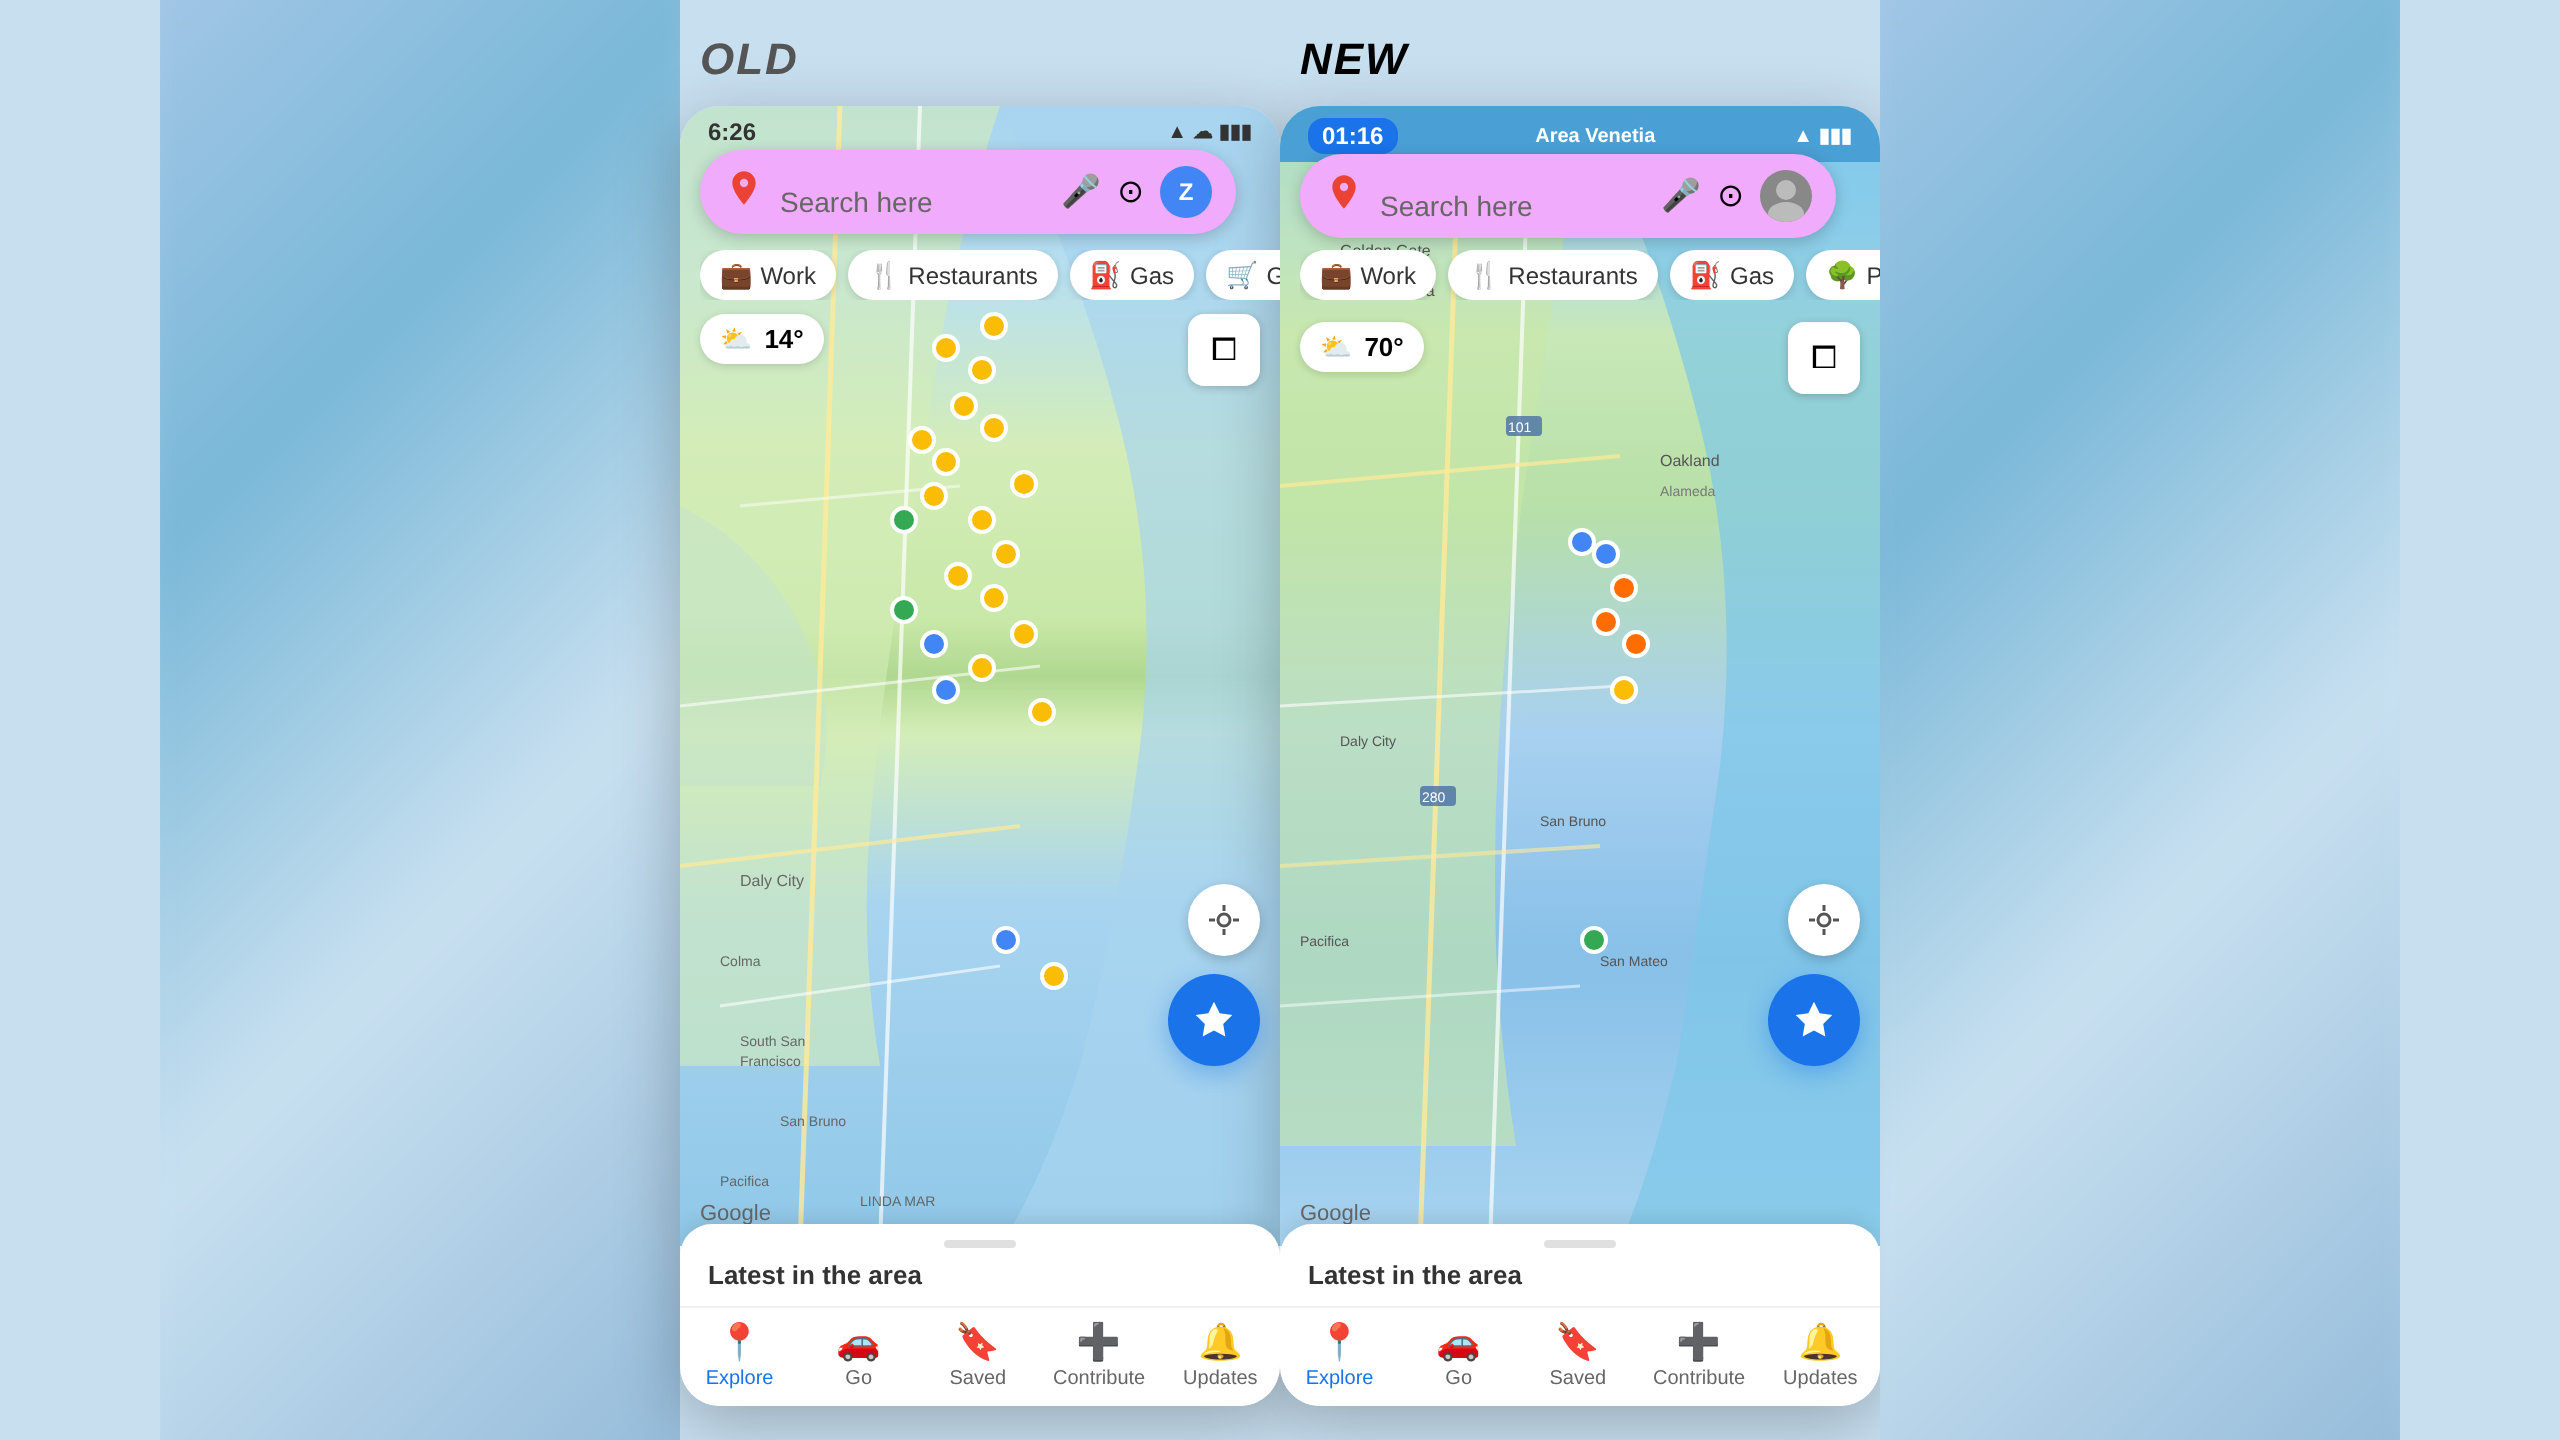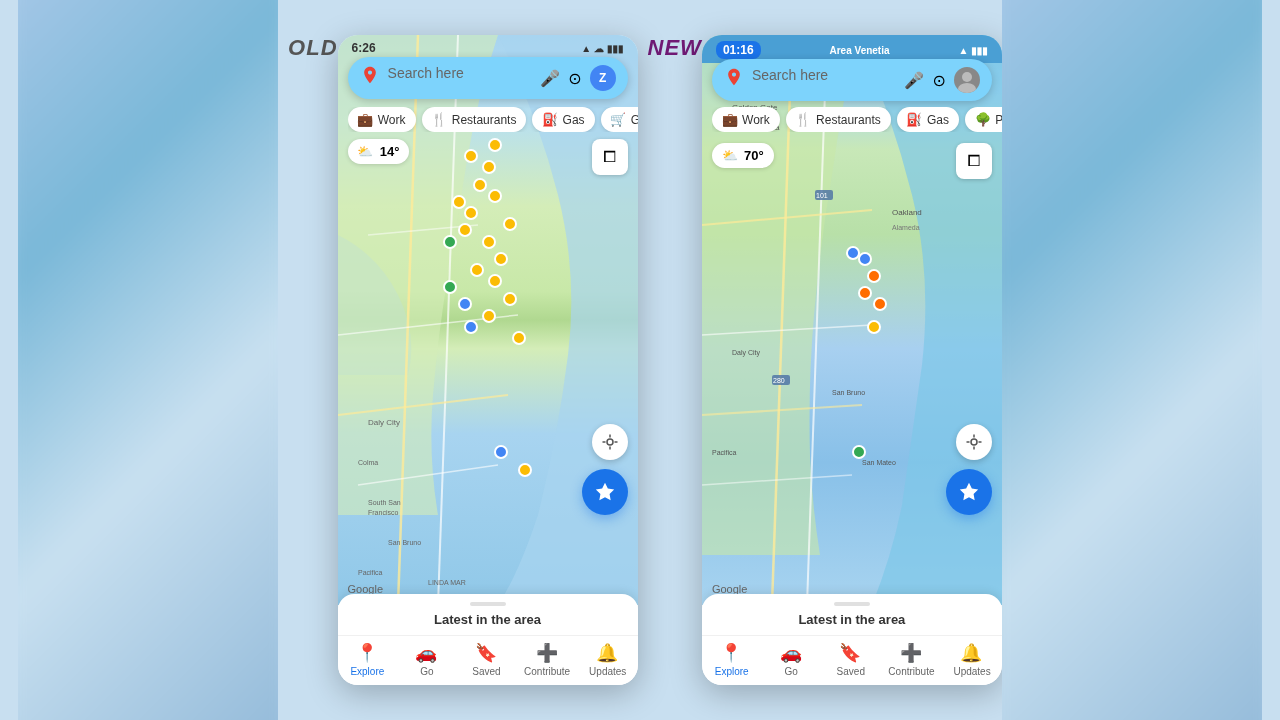--- a/index.html
+++ b/index.html
@@ -9,35 +9,35 @@
       background: #c8dff0;
       font-family: -apple-system, BlinkMacSystemFont, 'Segoe UI', sans-serif;
       overflow: hidden;
       display: flex;
       align-items: center;
       justify-content: center;
     }
 
     .phone-section {
       display: flex;
-      flex-direction: row;
+      flex-direction: column;
       align-items: center;
     }
 
     .section-label {
       font-size: 22px;
       font-weight: 700;
       letter-spacing: 1px;
       margin-bottom: 10px;
       align-self: flex-start;
       margin-left: 10px;
     }
 
     .section-label.old { color: #555; font-style: italic; }
-    .section-label.new { color: #701a75; font-style: italic; }
+    .section-label.new { color: #000000; font-style: italic; }
 
     .phone-frame {
       width: 300px;
       height: 650px;
       background: white;
       border-radius: 20px;
       overflow: hidden;
       box-shadow: 0 8px 32px rgba(0,0,0,0.25);
       display: flex;
       flex-direction: column;
@@ -76,25 +76,25 @@
       padding: 2px 7px;
       font-size: 12px;
       font-weight: 700;
     }
 
     
     .search-bar {
       position: absolute;
       top: 22px;
       left: 10px;
-      right: 10px;
-      z-index: 10;
-      display: flex;
-      align-items: flex-start;
-      background: #7dd3fc;
+      right: 22px;
+      z-index: 10;
+      display: flex;
+      align-items: flex-end;
+      background: #f0abfc;
       border-radius: 24px;
       padding: 8px 12px;
       box-shadow: 0 2px 8px rgba(0,0,0,0.2);
       gap: 8px;
     }
 
     .search-bar.new-search { top: 24px; }
 
     .search-input-text {
       flex: 1;
@@ -285,21 +285,20 @@
     .bottom-sheet {
       position: absolute;
       bottom: 0;
       left: 0;
       right: 0;
       background: white;
       border-radius: 16px 16px 0 0;
       padding: 8px 0 0;
       z-index: 20;
       box-shadow: 0 -2px 10px rgba(0,0,0,0.1);
-      text-align: center;
     }
 
     .bottom-sheet-handle {
       width: 36px;
       height: 4px;
       background: #e0e0e0;
       border-radius: 2px;
       margin: 0 auto 6px;
     }
 

